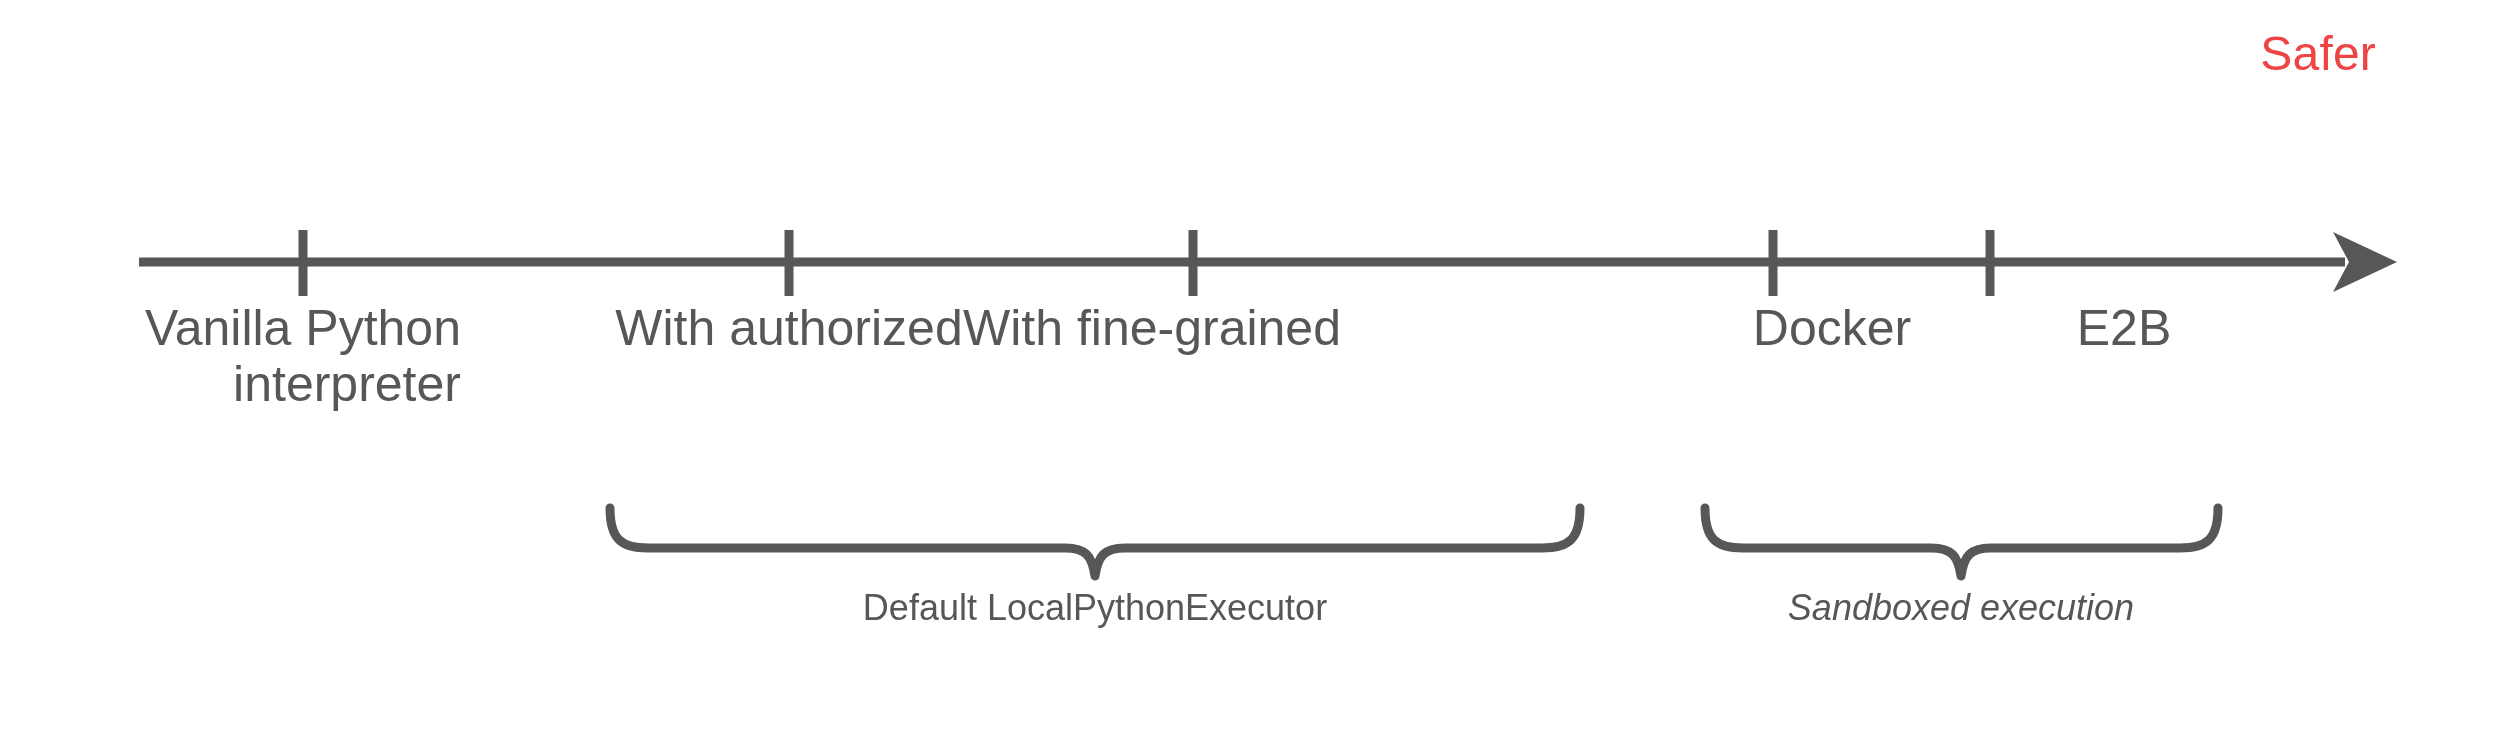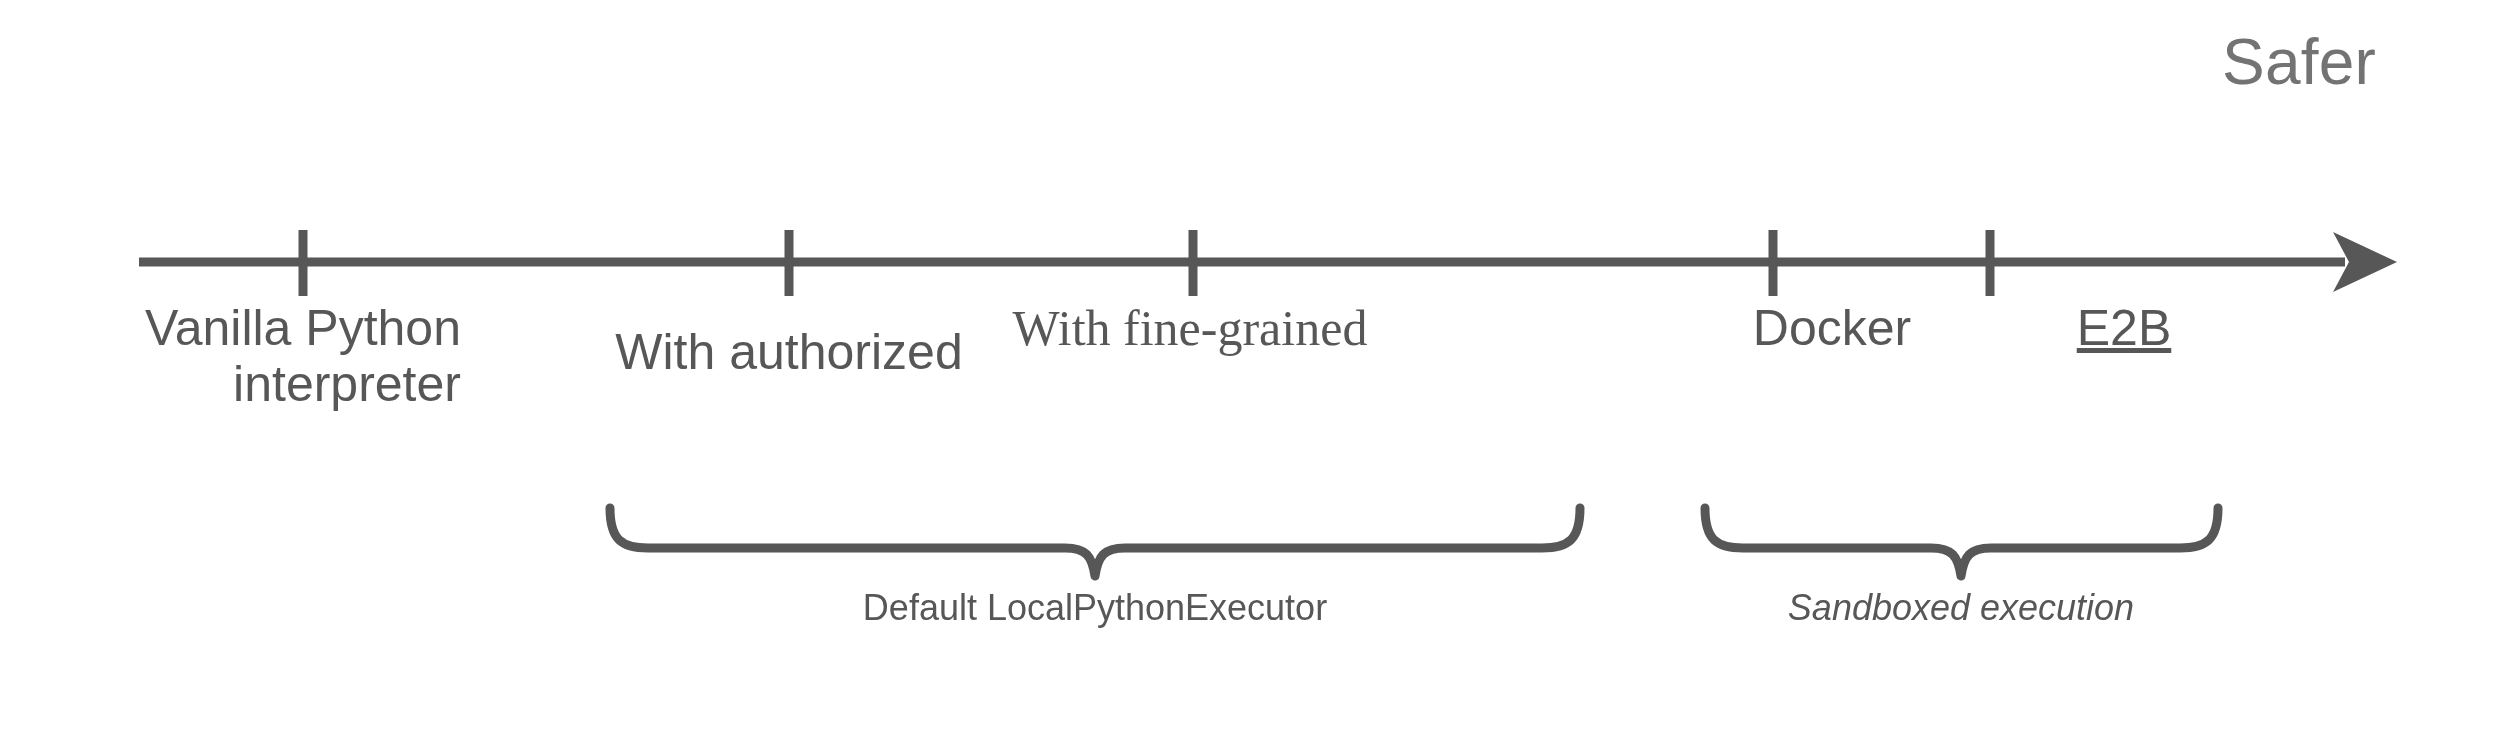--- a/index.html
+++ b/index.html
@@ -25,23 +25,23 @@
     width: 2500px;
     height: 742px;
     pointer-events: none;
   }
 
   
   .safer-label {
     position: absolute;
     right: 124px;
     top: 30px;
-    font-size: 64px;
+    font-size: 48px;
     line-height: 1.0;
-    color: #737373;
+    color: #ef4444;
     font-weight: 400;
     letter-spacing: 0.2px;
     white-space: nowrap;
   }
 
   
   .tick-label {
     position: absolute;
     top: 300px;
     transform: translateX(-50%);
@@ -108,33 +108,33 @@
              C 2206 548, 2218 540, 2218 508" fill="none" stroke="#575757" stroke-width="9" stroke-linecap="round" stroke-linejoin="round"></path>
   </svg>
 
   <div class="safer-label">Safer</div>
 
   <div class="tick-label" style="left:303px;">
     <span>Vanilla Python</span>
     <span class="line2">interpreter</span>
   </div>
 
-  <div class="tick-label" style="left:789px;margin-top:24px;">
+  <div class="tick-label" style="left:789px;">
     <span>With authorized</span>
   </div>
 
-  <div class="tick-label" style="left:1190px;font-family:Liberation Serif, serif;">
+  <div class="tick-label" style="left:1152px;">
     <span>With fine-grained</span>
   </div>
 
   <div class="tick-label one-line" style="left:1832px;">
     <span>Docker</span>
   </div>
 
-  <div class="tick-label one-line" style="left:2124px;text-decoration:underline;">
+  <div class="tick-label one-line" style="left:2124px;">
     <span>E2B</span>
   </div>
 
   <div class="group-label" style="left:1095px;">Default LocalPythonExecutor</div>
 
   <div class="group-label" style="left:1961px;font-style:italic;">Sandboxed execution</div>
 
 </div>
 
 </body></html>

